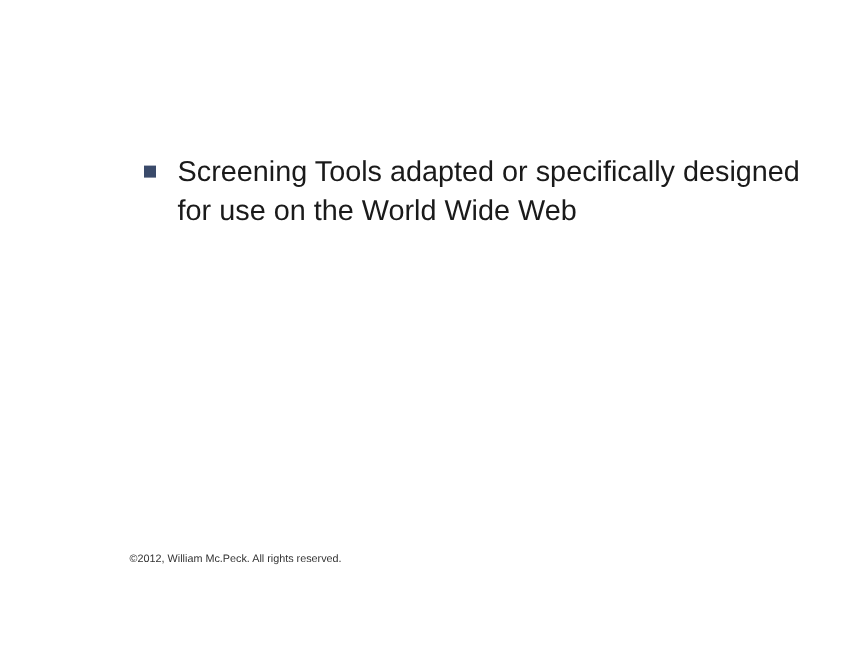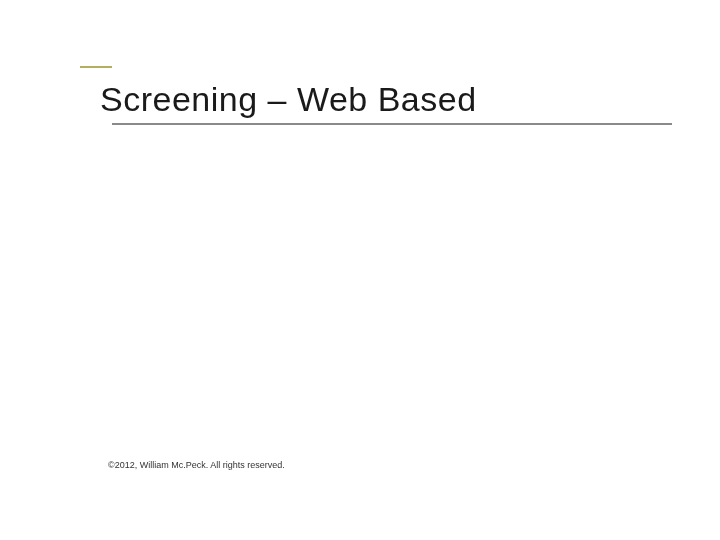--- a/index.html
+++ b/index.html
@@ -75,21 +75,22 @@
       bottom: 70px;
       font-size: 9px;
       color: #333333;
       font-family: Arial, sans-serif;
     }
   </style>
 </head>
 <body>
 
 <div class="slide">
-  <div class="title-wrapper">
-    <div class="accent-line"></div>
-    <h1 class="title">Screening – Web Based</h1>
-    <div class="underline"></div>
+
+  <div class="content">
+    <div class="bullet-row">
+      <div class="bullet"></div>
+      <div class="bullet-text">Screening Tools adapted or specifically designed for use on the World Wide Web</div>
+    </div>
   </div>
-
 
   <div class="footer">©2012, William Mc.Peck. All rights reserved.</div>
 </div>
 
 </body></html>

